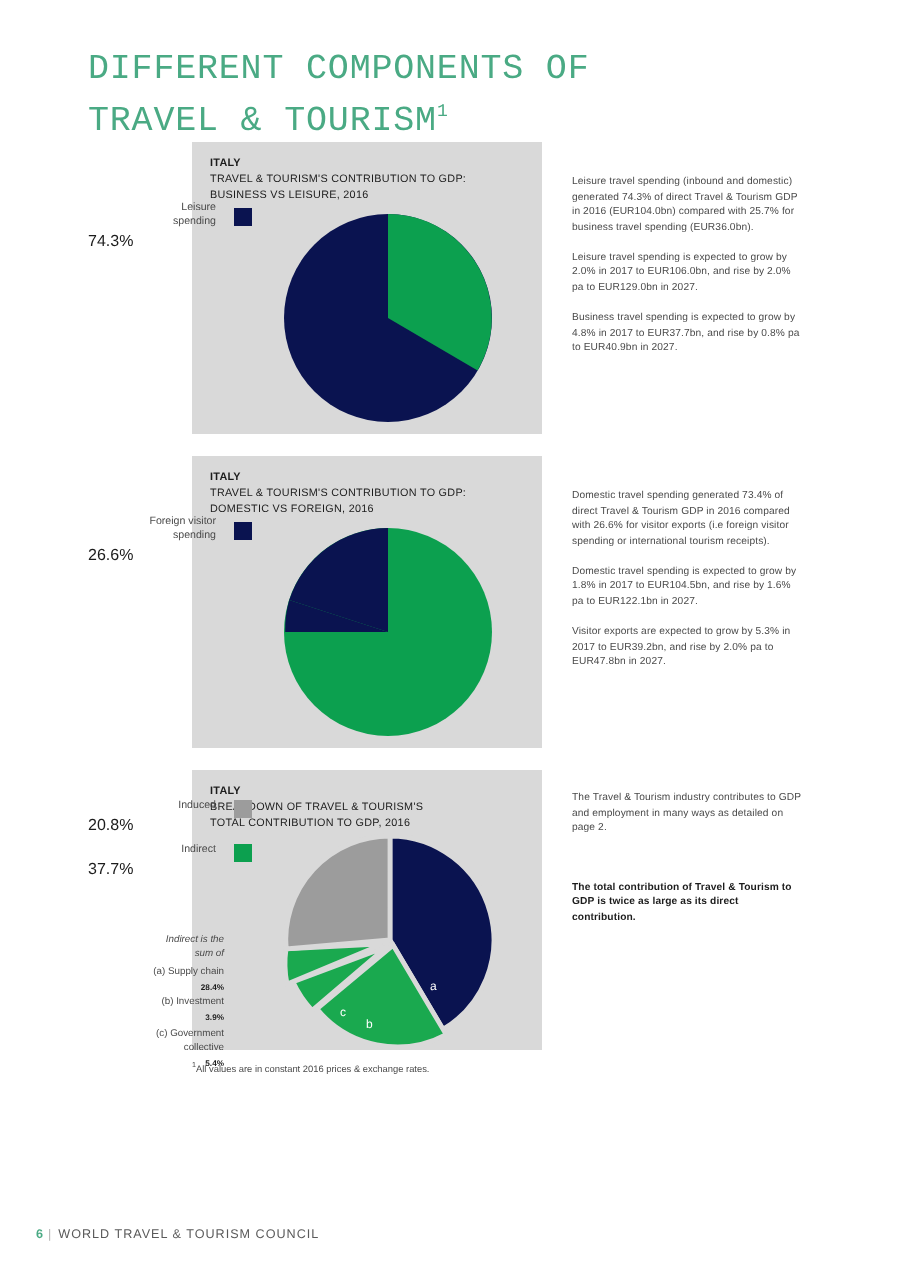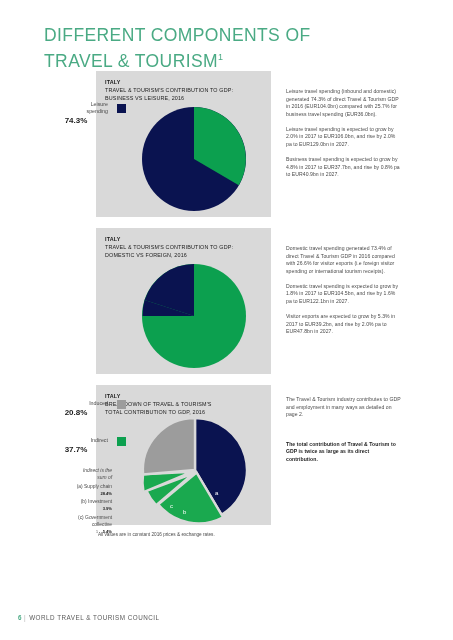--- a/index.html
+++ b/index.html
@@ -8,21 +8,21 @@
     font-family:"Liberation Sans", sans-serif;
     color:#3a3a3a;-webkit-font-smoothing:antialiased;
     position:relative;overflow:hidden;
   }
   .page{position:absolute;inset:0;}
 
   
   .title{
     position:absolute;left:44px;top:22px;width:330px;
     font-size:17.5px;line-height:26px;letter-spacing:.4px;
-    color:#4aaa84;font-weight:400;
+    color:#4aaa84;font-weight:400;font-family:Liberation Mono, monospace;
   }
   .title sup{font-size:9px;vertical-align:super;line-height:0;}
 
   
   .section{position:absolute;left:0;right:0;}
   .panel{
     position:absolute;background:#d9d9d9;
   }
   .panel-head{
     position:absolute;left:9px;top:7px;right:6px;
@@ -36,22 +36,22 @@
   .legend{position:absolute;}
   .legend-row{
     position:relative;margin-bottom:9px;
     width:84px;
   }
   .legend-label{
     font-size:5.3px;line-height:7.3px;color:#4a4a4a;
     text-align:right;padding-right:20px;
   }
   .legend-pct{
-    font-size:8px;font-weight:bold;color:#1c1c1c;
-    text-align:center;padding-right:20px;line-height:9px;
+    font-size:8px;font-weight:normal;color:#1c1c1c;
+    text-align:left;padding-right:20px;line-height:9px;
     margin-top:.5px;
   }
   .swatch{
     position:absolute;right:2px;top:3px;width:9px;height:9px;
   }
   .sw-navy{background:#0a1350;}
   .sw-green{background:#0ca04f;}
   .sw-gray{background:#9c9c9c;}
   .pie-wrap{position:absolute;}
   .pie-wrap svg{display:block;overflow:visible;}
@@ -149,20 +149,28 @@
         <svg width="104" height="104" viewBox="0 0 104 104">
 
           <circle cx="52" cy="52" r="52" fill="#0ca04f"></circle>
           <path d="M52 52 L52 0 A52 52 0 0 0 2.6 36.0 Z" fill="#0a1350"></path>
           <path d="M52 52 L2.6 36.0 A52 52 0 0 0 0.6 52 L52 52 Z" fill="#0a1350"></path>
         </svg>
       </div>
     </div>
 
     <div class="legend" style="left:44px;top:258px;">
+      <div class="legend-row">
+        <div class="legend-label">
+          <span>Foreign visitor</span><br>
+          <span>spending</span>
+        </div>
+        <div class="legend-pct">26.6%</div>
+        <span class="swatch sw-navy"></span>
+      </div>
     </div>
 
     <div class="copy" style="left:286px;top:245px;width:116px;">
       <p>Domestic travel spending generated 73.4% of direct Travel &amp; Tourism GDP in 2016 compared with 26.6% for visitor exports (i.e foreign visitor spending or international tourism receipts).</p>
       <p>Domestic travel spending is expected to grow by 1.8% in 2017 to EUR104.5bn, and rise by 1.6% pa to EUR122.1bn in 2027.</p>
       <p>Visitor exports are expected to grow by 5.3% in 2017 to EUR39.2bn, and rise by 2.0% pa to EUR47.8bn in 2027.</p>
     </div>
   </div>
 
   <div class="section">
@@ -188,21 +196,21 @@
             <path d="M55 55 L3.1 59.5 A52 52 0 0 1 55 3 Z" fill="#9c9c9c" stroke="#d9d9d9" stroke-width="2.4"></path>
           </g>
           <text x="75" y="80" font-size="6" fill="#ffffff" font-family="Liberation Sans, sans-serif">a</text>
           <text x="30" y="93" font-size="6" fill="#ffffff" font-family="Liberation Sans, sans-serif">c</text>
           <text x="43" y="99" font-size="6" fill="#ffffff" font-family="Liberation Sans, sans-serif">b</text>
         </svg>
       </div>
     </div>
 
     <div class="legend" style="left:44px;top:400px;">
-      <div class="legend-row" style="margin-bottom:20px;">
+      <div class="legend-row" style="margin-bottom:5px;">
         <div class="legend-label">Induced</div>
         <div class="legend-pct">20.8%</div>
         <span class="swatch sw-gray" style="top:0;"></span>
       </div>
       <div class="legend-row" style="margin-bottom:4px;">
         <div class="legend-label">Indirect</div>
         <div class="legend-pct">37.7%</div>
         <span class="swatch sw-green" style="top:0;"></span>
       </div>
     </div>

